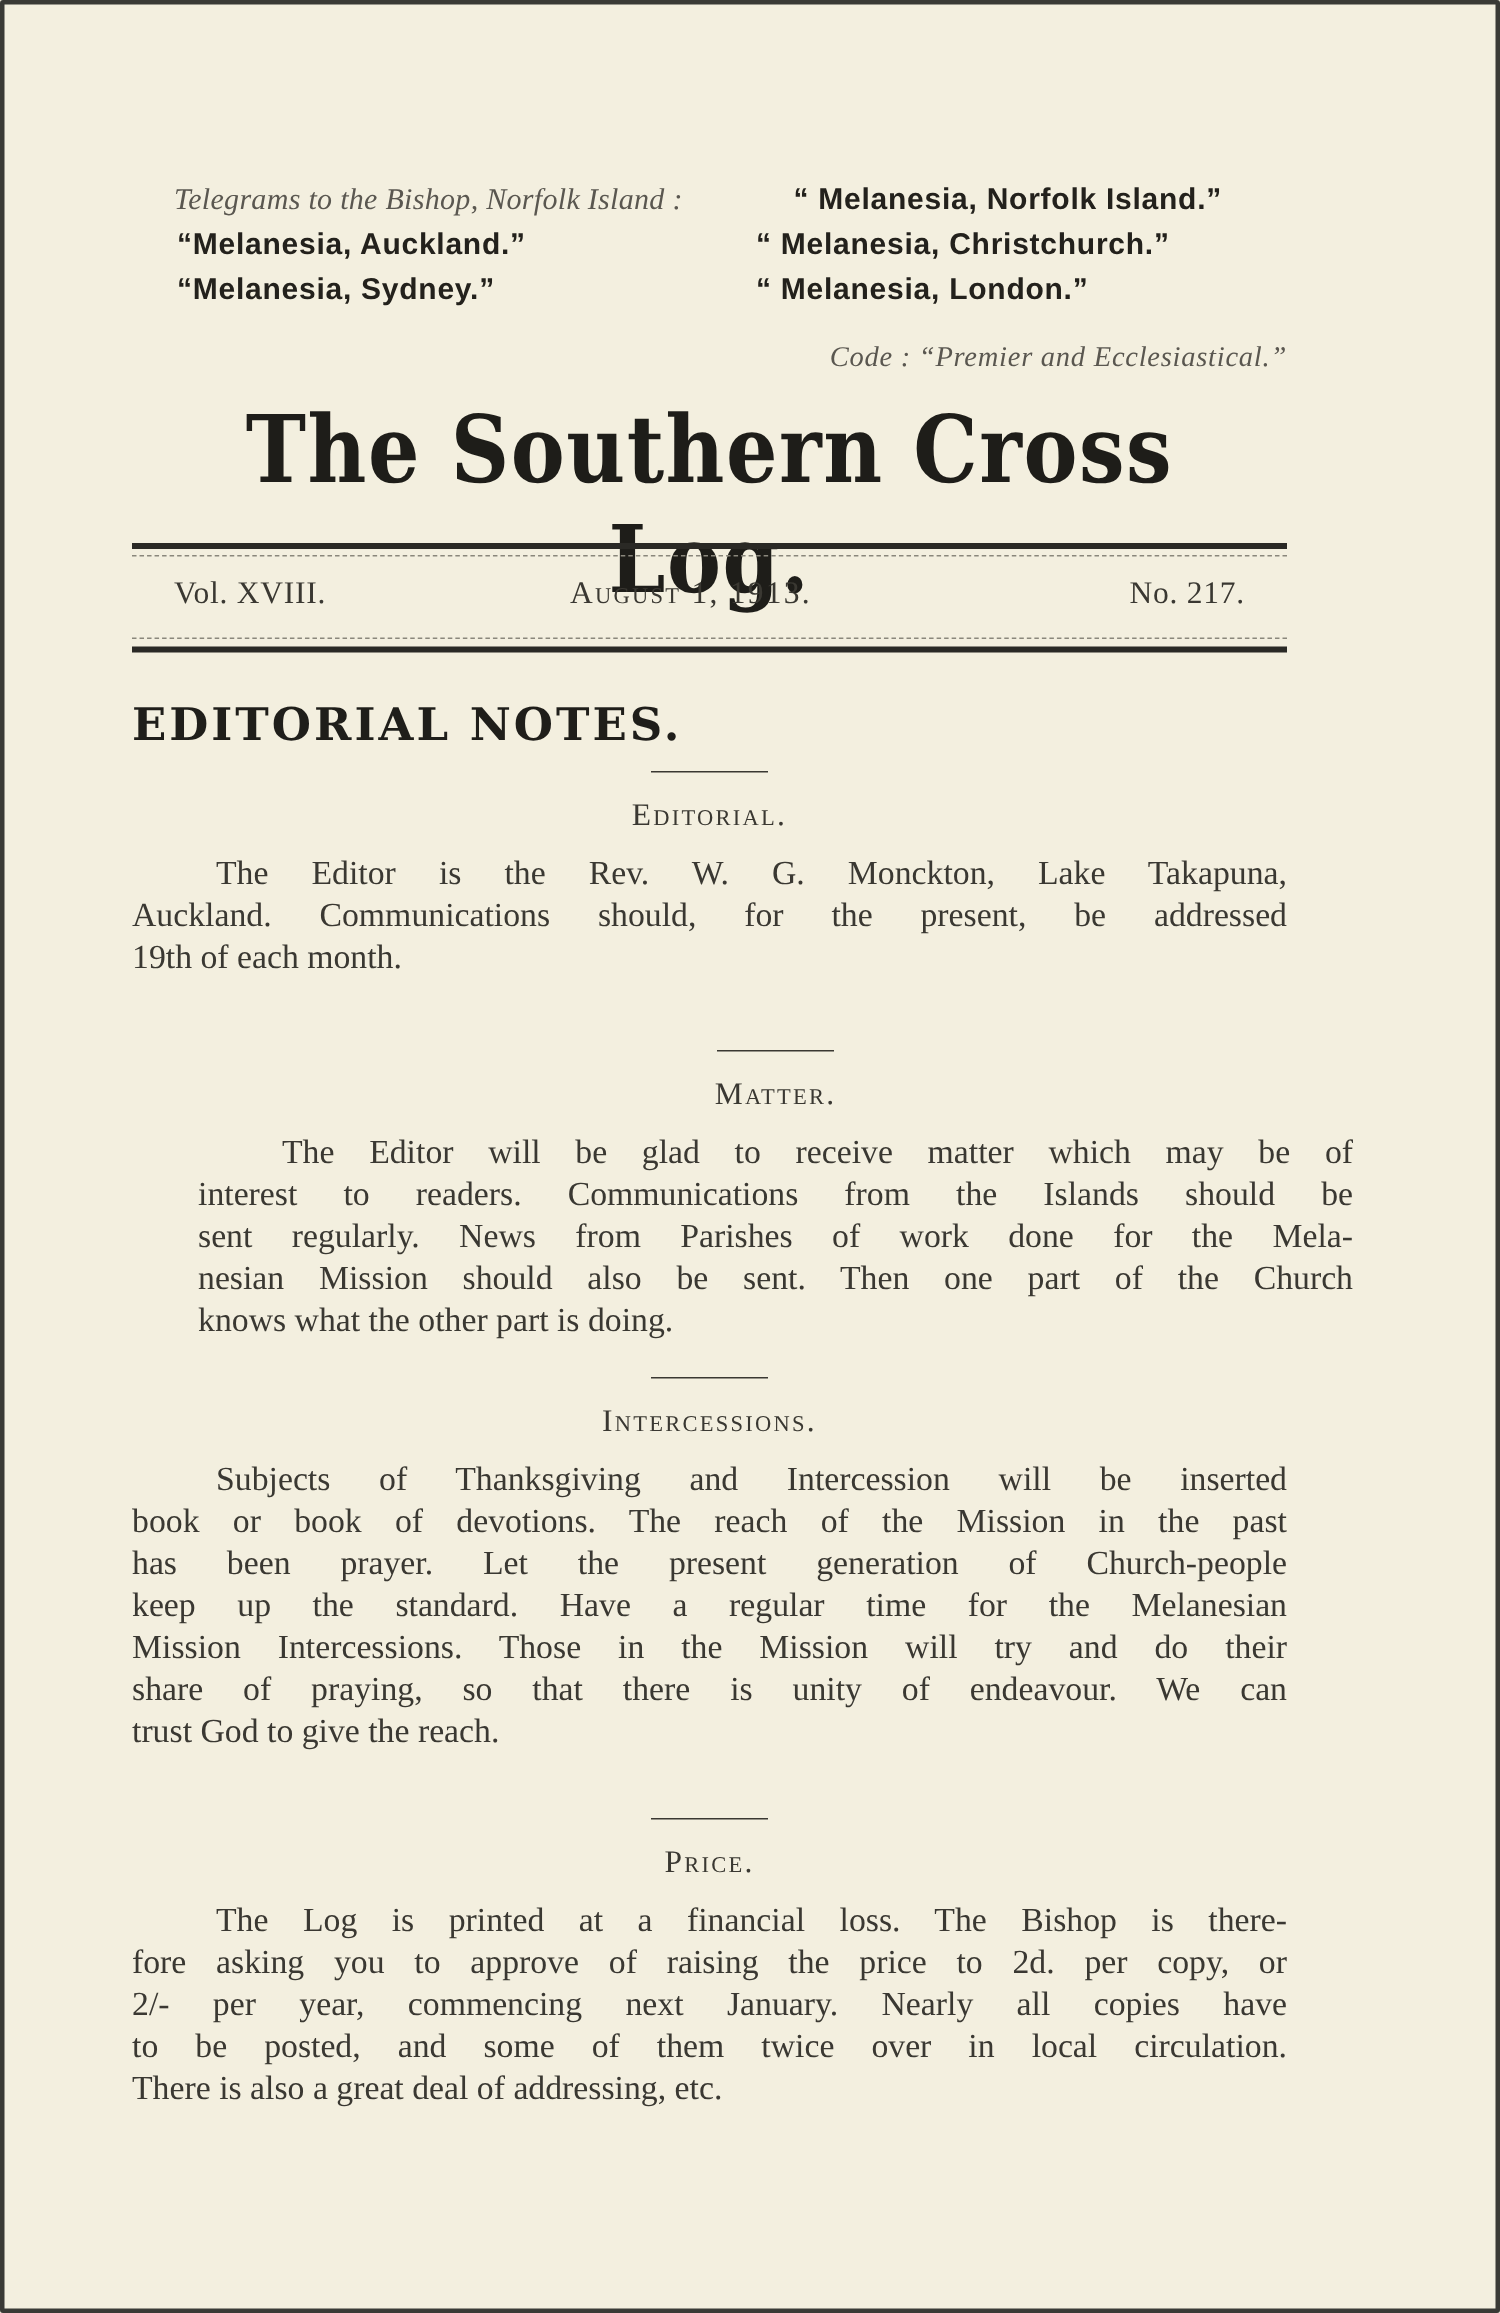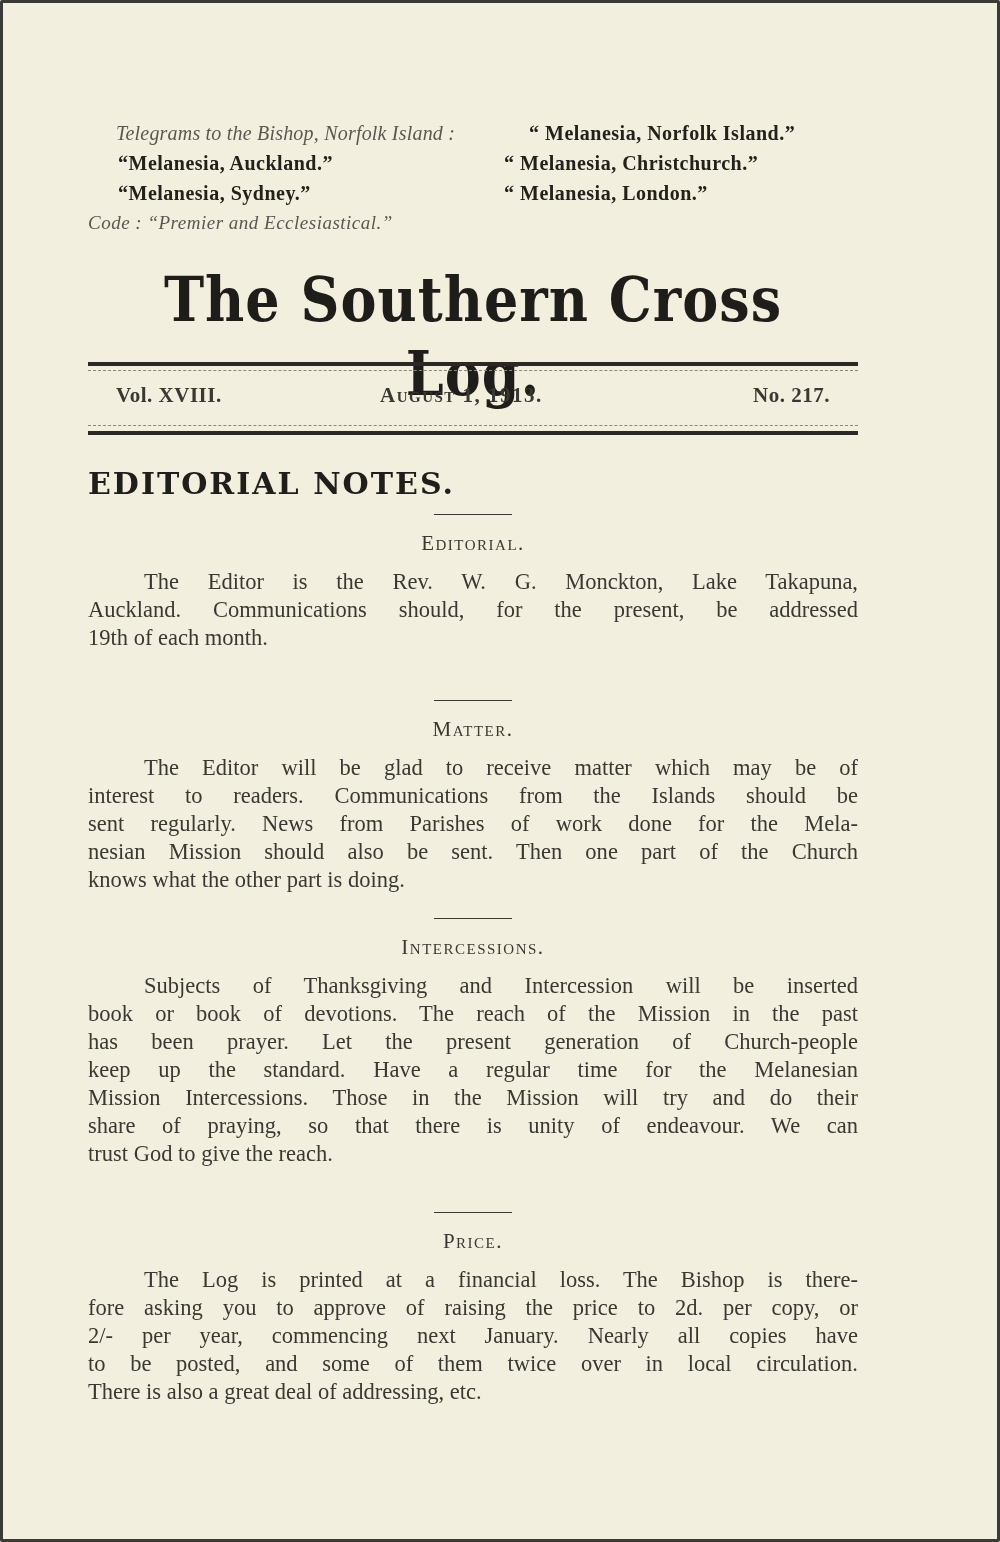--- a/index.html
+++ b/index.html
@@ -10,36 +10,36 @@
     overflow: hidden;
     font-family: "Liberation Serif", "DejaVu Serif", serif;
     color: #2c2a24;
   }
   .page-edge { position: absolute; inset: 0; border: 3px solid #3a3a36; border-radius: 2px; pointer-events: none; }
   .page { position: absolute; left: 88px; top: 0; width: 770px; }
 
   .telegrams { position: absolute; top: 122px; left: 0; width: 770px; font-size: 20px; }
   .tg-row { position: relative; height: 30px; }
   .tg-italic { font-style: italic; color: #5a5750; font-family: "Liberation Serif", serif; letter-spacing: 0.2px; }
-  .tg-bold { font-family: Liberation Serif, serif; font-weight: bold; letter-spacing: 0.5px; color: #23211c; }
+  .tg-bold { font-family: Liberation Sans, sans-serif; font-weight: bold; letter-spacing: 0.5px; color: #23211c; }
   .tg-row .l { position: absolute; left: 30px; }
   .tg-row .r { position: absolute; left: 416px; }
   .row1 .l { left: 28px; }
   .row1 .r { left: 441px; }
-  .code-line { text-align: left; font-style: italic; color: #5a5750; font-size: 19px; margin-top: 0; letter-spacing: 0.5px; }
+  .code-line { text-align: right; font-style: italic; color: #5a5750; font-size: 19px; margin-top: 16px; letter-spacing: 0.5px; }
 
   .masthead { position: absolute; top: 272px; left: 0; width: 770px; text-align: center;
     font-family: "DejaVu Serif", serif; font-weight: bold; font-size: 54px; letter-spacing: 1px;
     color: #1e1d19; transform: scaleY(1.15); }
 
   .rule-thick { position: absolute; left: 0; width: 770px; height: 4px; background: #2a2925; }
   .rule-thin { position: absolute; left: 0; width: 770px; border-top: 1px dashed #8a877c; }
 
   .issue-line { position: absolute; top: 383px; left: 0; width: 770px; height: 30px; font-size: 21px; color: #3a3832; letter-spacing: 0.5px; }
-  .issue-line span { position: absolute; font-weight: bold; }
+  .issue-line span { position: absolute; }
   .vol { left: 28px; }
   .date { left: 292px; font-variant: small-caps; letter-spacing: 1.5px; }
   .num { right: 28px; }
 
   .editorial-title { position: absolute; top: 466px; left: 0; width: 770px; 
     font-family: "DejaVu Serif", serif; font-weight: bold; font-size: 30px; letter-spacing: 2px; color: #1f1e1a; }
 
   .section { position: absolute; left: 0; width: 770px; }
   .divider { width: 78px; margin: 0 auto; border-top: 1.5px solid #3a3832; }
   .sec-head { text-align: center; font-variant: small-caps; font-size: 21px; letter-spacing: 1.5px; color: #3a3832; margin-top: 16px; }
@@ -90,21 +90,21 @@
   <div class="section" style="top:514px;">
     <div class="divider"></div>
     <div class="sec-head">Editorial.</div>
     <div class="sec-body">
       <span class="line indent">The Editor is the Rev. W. G. Monckton, Lake Takapuna,</span>
       <span class="line">Auckland. Communications should, for the present, be addressed</span>
       <span class="line last">19th of each month.</span>
     </div>
   </div>
 
-  <div class="section" style="top:700px;">
+  <div class="section" style="top:700px;margin-left:44px;">
     <div class="divider"></div>
     <div class="sec-head">Matter.</div>
     <div class="sec-body">
       <span class="line indent">The Editor will be glad to receive matter which may be of</span>
       <span class="line">interest to readers. Communications from the Islands should be</span>
       <span class="line">sent regularly. News from Parishes of work done for the Mela-</span>
       <span class="line">nesian Mission should also be sent. Then one part of the Church</span>
       <span class="line last">knows what the other part is doing.</span>
     </div>
   </div>

